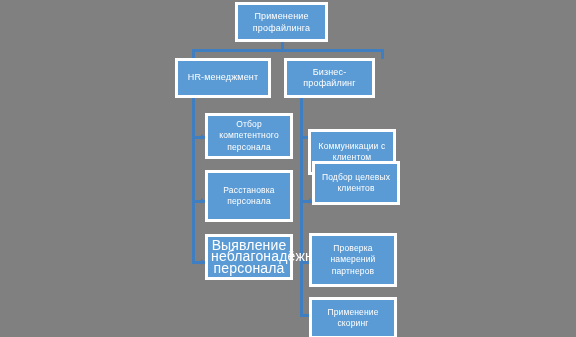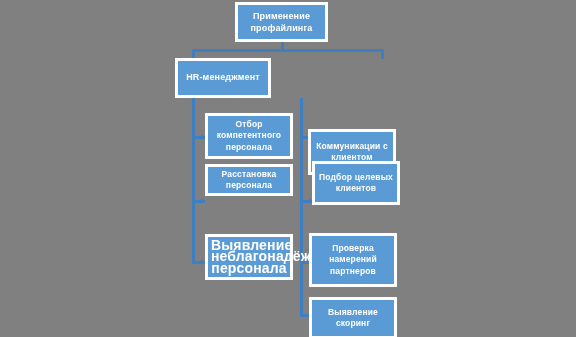--- a/index.html
+++ b/index.html
@@ -18,21 +18,21 @@
     width: 576px;
     height: 337px;
     background: #808080;
   }
   .node {
     position: absolute;
     background: #5b9bd5;
     border: 3px solid #ffffff;
     box-sizing: border-box;
     color: #ffffff;
-    font-weight: bold;
+    font-weight: normal;
     font-size: 8.5px;
     line-height: 11.5px;
     letter-spacing: 0.15px;
     text-align: center;
     display: flex;
     align-items: center;
     justify-content: center;
     padding: 2px 3px;
     z-index: 3;
   }
@@ -93,28 +93,31 @@
 
   <div class="node root" style="left:235px; top:2px; width:93px; height:40px;">
     <span>Применение
 профайлинга</span>
   </div>
 
   <div class="node lvl2" style="left:175px; top:58px; width:96px; height:40px;align-items:center;">
     <span>HR-менеджмент</span>
   </div>
 
+  <div class="node lvl2" style="left:284px; top:58px; width:91px; height:40px;">
+    <span>Бизнес-профайлинг</span>
+  </div>
 
   <div class="node" style="left:205px; top:113px; width:88px; height:46px;">
     <span>Отбор
 компетентного
 персонала</span>
   </div>
 
-  <div class="node" style="left:205px; top:164px; width:88px; height:32px;align-items:center;">
+  <div class="node" style="left:205px; top:170px; width:88px; height:52px;align-items:center;">
     <span>Расстановка
 персонала</span>
   </div>
 
   <div class="node wide-text" style="left:205px; top:234px; width:88px; height:46px;">
     <span>Выявление
 неблагонадёжного
 персонала</span>
   </div>
 
@@ -128,16 +131,16 @@
 клиентов</span>
   </div>
 
   <div class="node" style="left:309px; top:233px; width:88px; height:54px;">
     <span>Проверка
 намерений
 партнеров</span>
   </div>
 
   <div class="node" style="left:309px; top:297px; width:88px; height:42px;">
-    <span>Выявление скоринг</span>
+    <span>Применение скоринг</span>
   </div>
 
 </div>
 
 </body></html>

